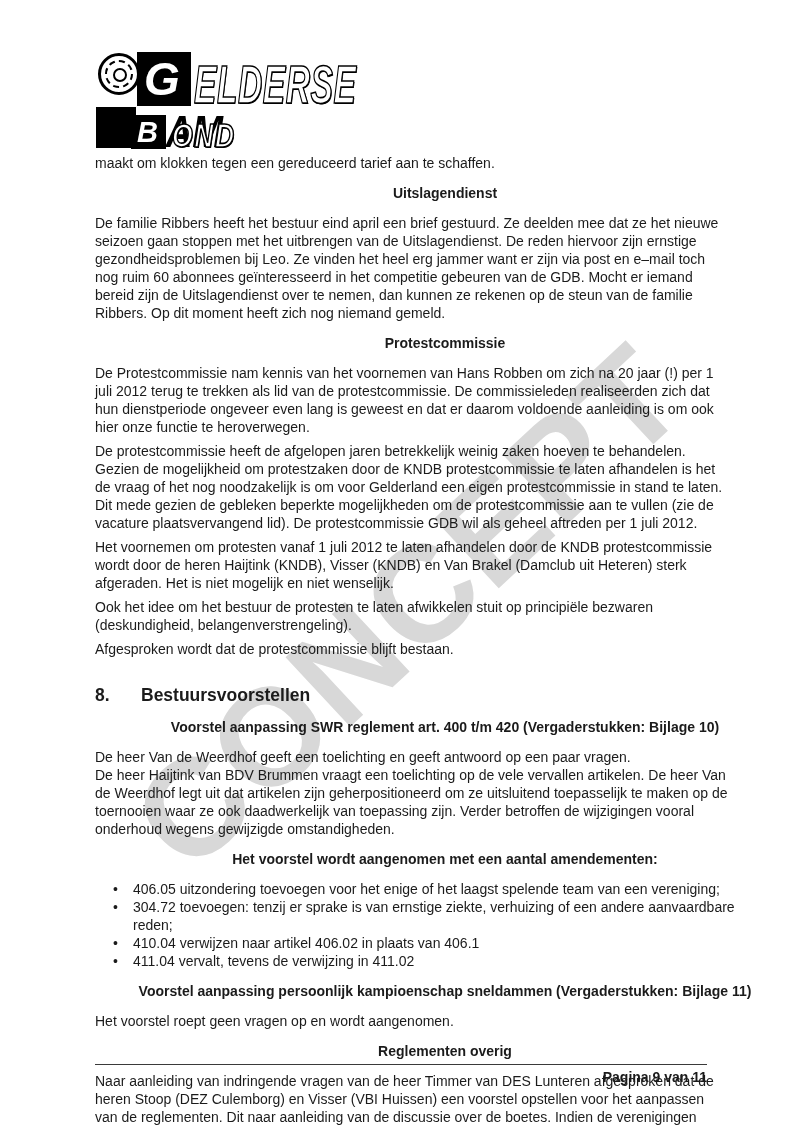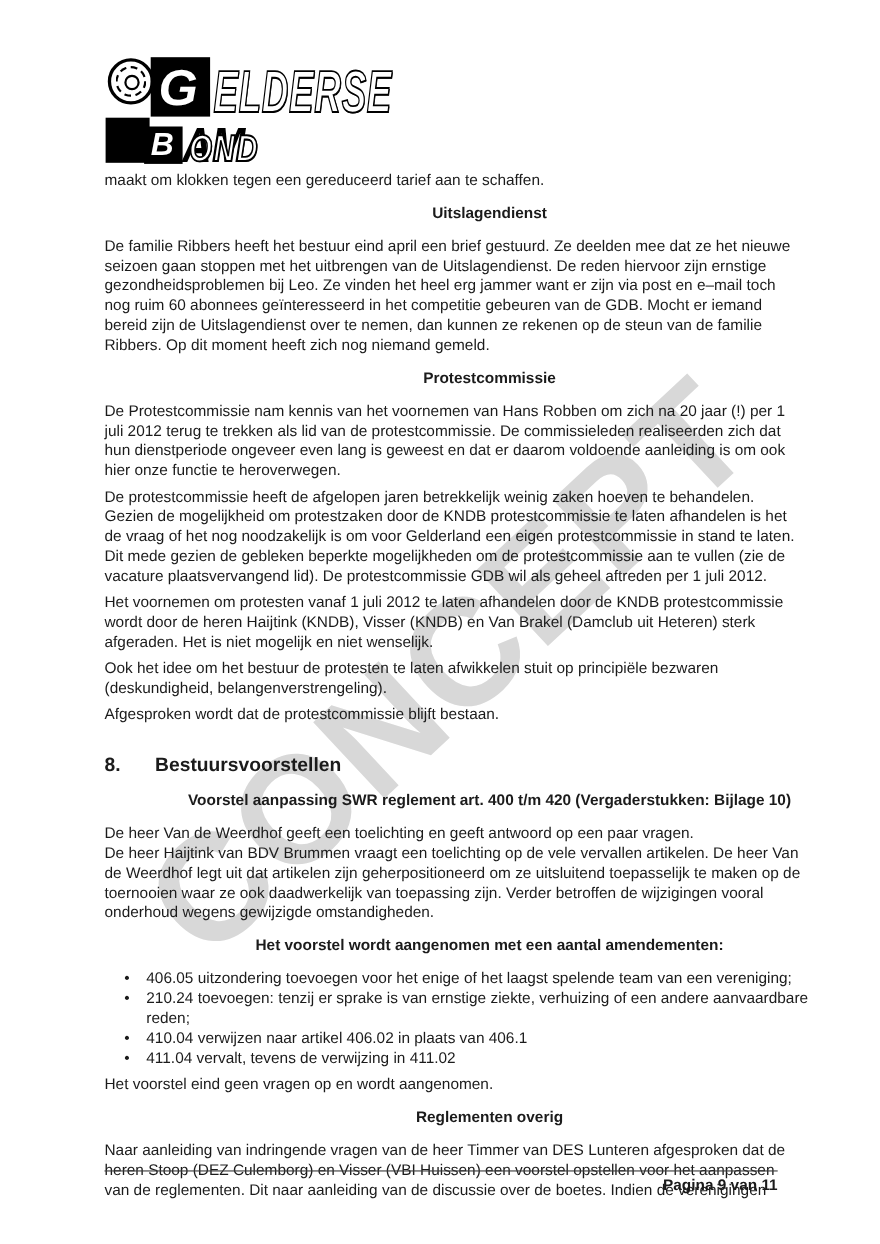--- a/index.html
+++ b/index.html
@@ -173,34 +173,35 @@
 onderhoud wegens gewijzigde omstandigheden.</p>
 
   <p class="hpara" style="font-weight:bold">Het voorstel wordt aangenomen met een aantal amendementen:</p>
   <div class="bullets">
     <div class="bullet-row">
       <span class="bullet-glyph">•</span>
       <span class="bullet-text">406.05 uitzondering toevoegen voor het enige of het laagst spelende team van een vereniging;</span>
     </div>
     <div class="bullet-row">
       <span class="bullet-glyph">•</span>
-      <span class="bullet-text">210.24 toevoegen: tenzij er sprake is van ernstige ziekte, verhuizing of een andere aanvaardbare
+      <span class="bullet-text">304.72 toevoegen: tenzij er sprake is van ernstige ziekte, verhuizing of een andere aanvaardbare
 reden;</span>
     </div>
     <div class="bullet-row">
       <span class="bullet-glyph">•</span>
       <span class="bullet-text">410.04 verwijzen naar artikel 406.02 in plaats van 406.1</span>
     </div>
     <div class="bullet-row">
       <span class="bullet-glyph">•</span>
       <span class="bullet-text">411.04 vervalt, tevens de verwijzing in 411.02</span>
     </div>
   </div>
 
-  <p class="para">Het voorstel eind geen vragen op en wordt aangenomen.</p>
+  <p class="hpara">Voorstel aanpassing persoonlijk kampioenschap sneldammen (Vergaderstukken: Bijlage 11)</p>
+  <p class="para">Het voorstel roept geen vragen op en wordt aangenomen.</p>
 
   <p class="hpara">Reglementen overig</p>
   <p class="para">Naar aanleiding van indringende vragen van de heer Timmer van DES Lunteren afgesproken dat de
 heren Stoop (DEZ Culemborg) en Visser (VBI Huissen) een voorstel opstellen voor het aanpassen
 van de reglementen. Dit naar aanleiding van de discussie over de boetes. Indien de verenigingen</p>
 
 </div>
 
 <div class="footer-line"></div>
 <div class="footer-text">Pagina 9 van 11</div>

